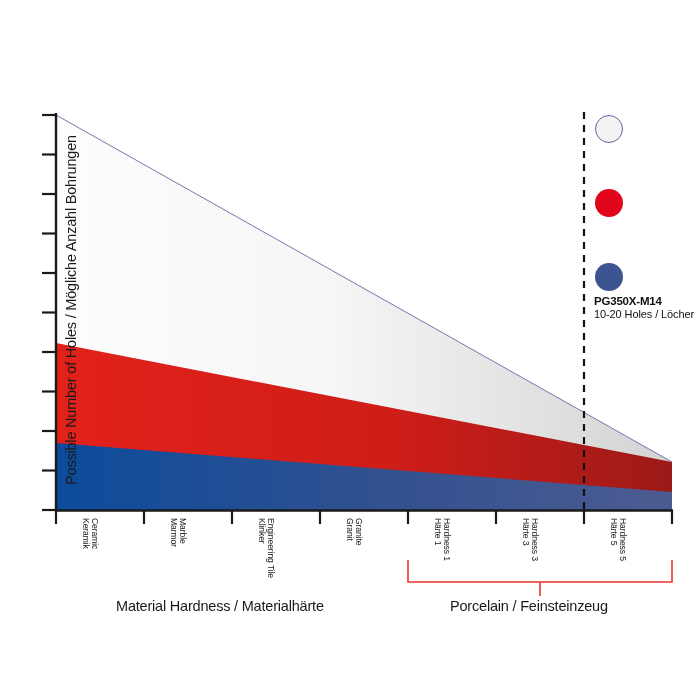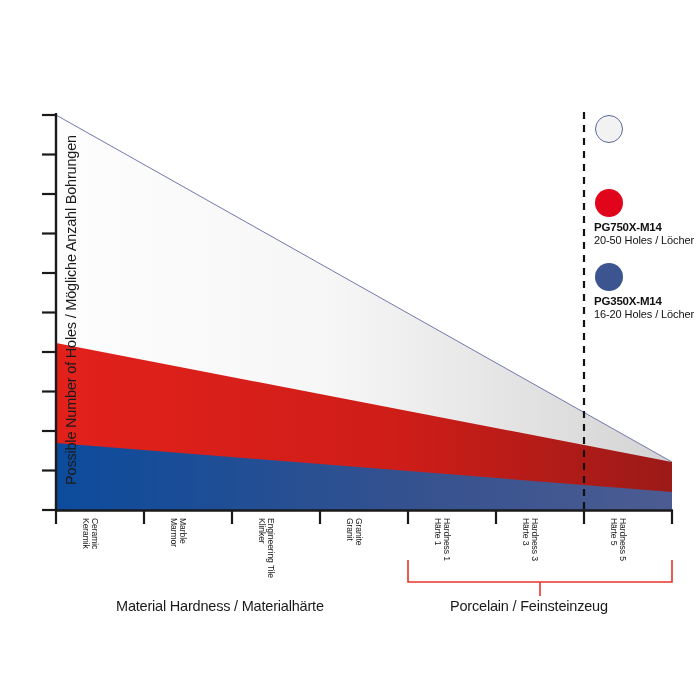--- a/index.html
+++ b/index.html
@@ -175,27 +175,23 @@
     <span>Härte 3</span>
   </div>
   <div class="xtick-label" style="left:608px;">
     <span>Hardness 5</span>
     <span>Härte 5</span>
   </div>
 
   <div class="legend-swatch" style="top:115px; background:#f2f2f2; border:1.4px solid #5d689e; box-sizing:border-box;"></div>
 
   <div class="legend-swatch" style="top:189px; background:#e1051c;"></div>
-  <div class="legend-entry" style="top:221px;">
-    <div class="legend-title">PG750X-M14</div>
-    <div class="legend-sub">20-50 Holes / Löcher</div>
-  </div>
 
   <div class="legend-swatch" style="top:263px; background:#3c5490;"></div>
   <div class="legend-entry" style="top:295px;">
     <div class="legend-title">PG350X-M14</div>
-    <div class="legend-sub">16-20 Holes / Löcher</div>
+    <div class="legend-sub">10-20 Holes / Löcher</div>
   </div>
 
   <div class="caption" style="left:116px;">Material Hardness / Materialhärte</div>
   <div class="caption" style="left:450px;">Porcelain / Feinsteinzeug</div>
 
 </div>
 
 </body></html>

